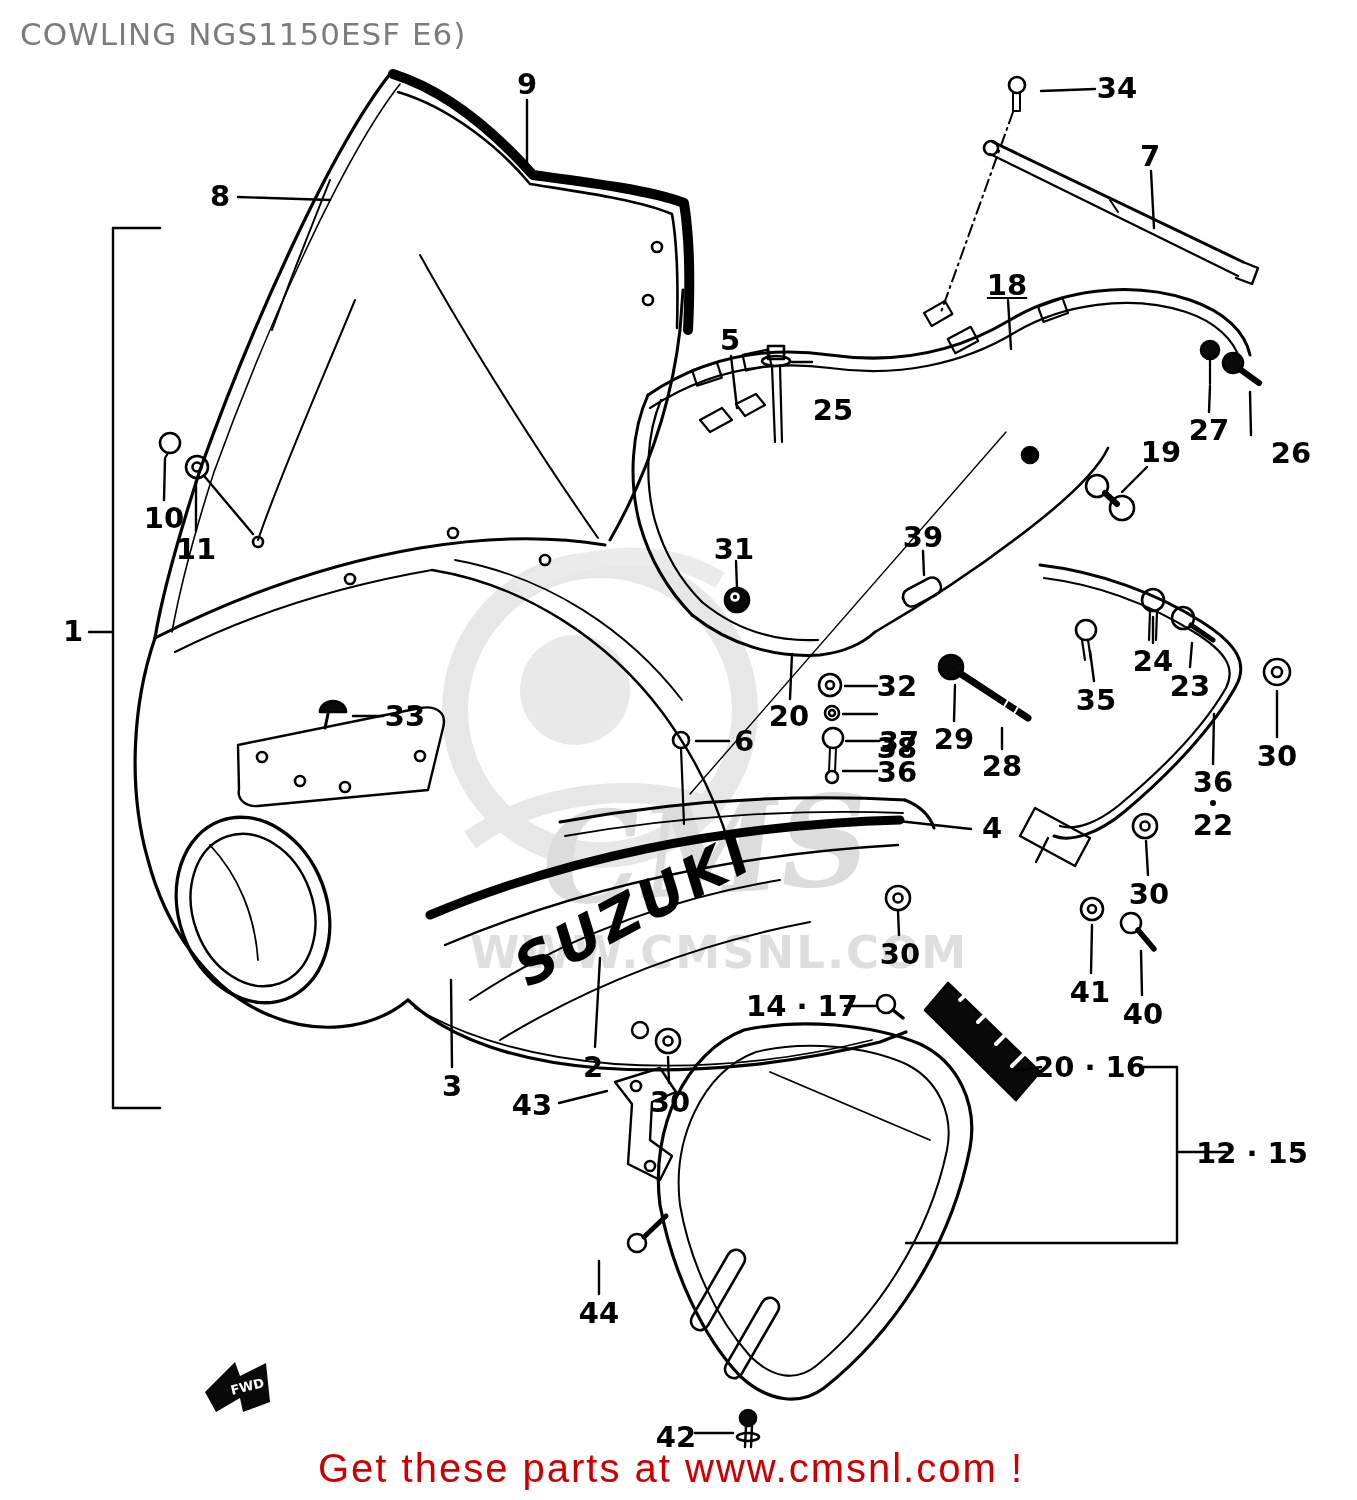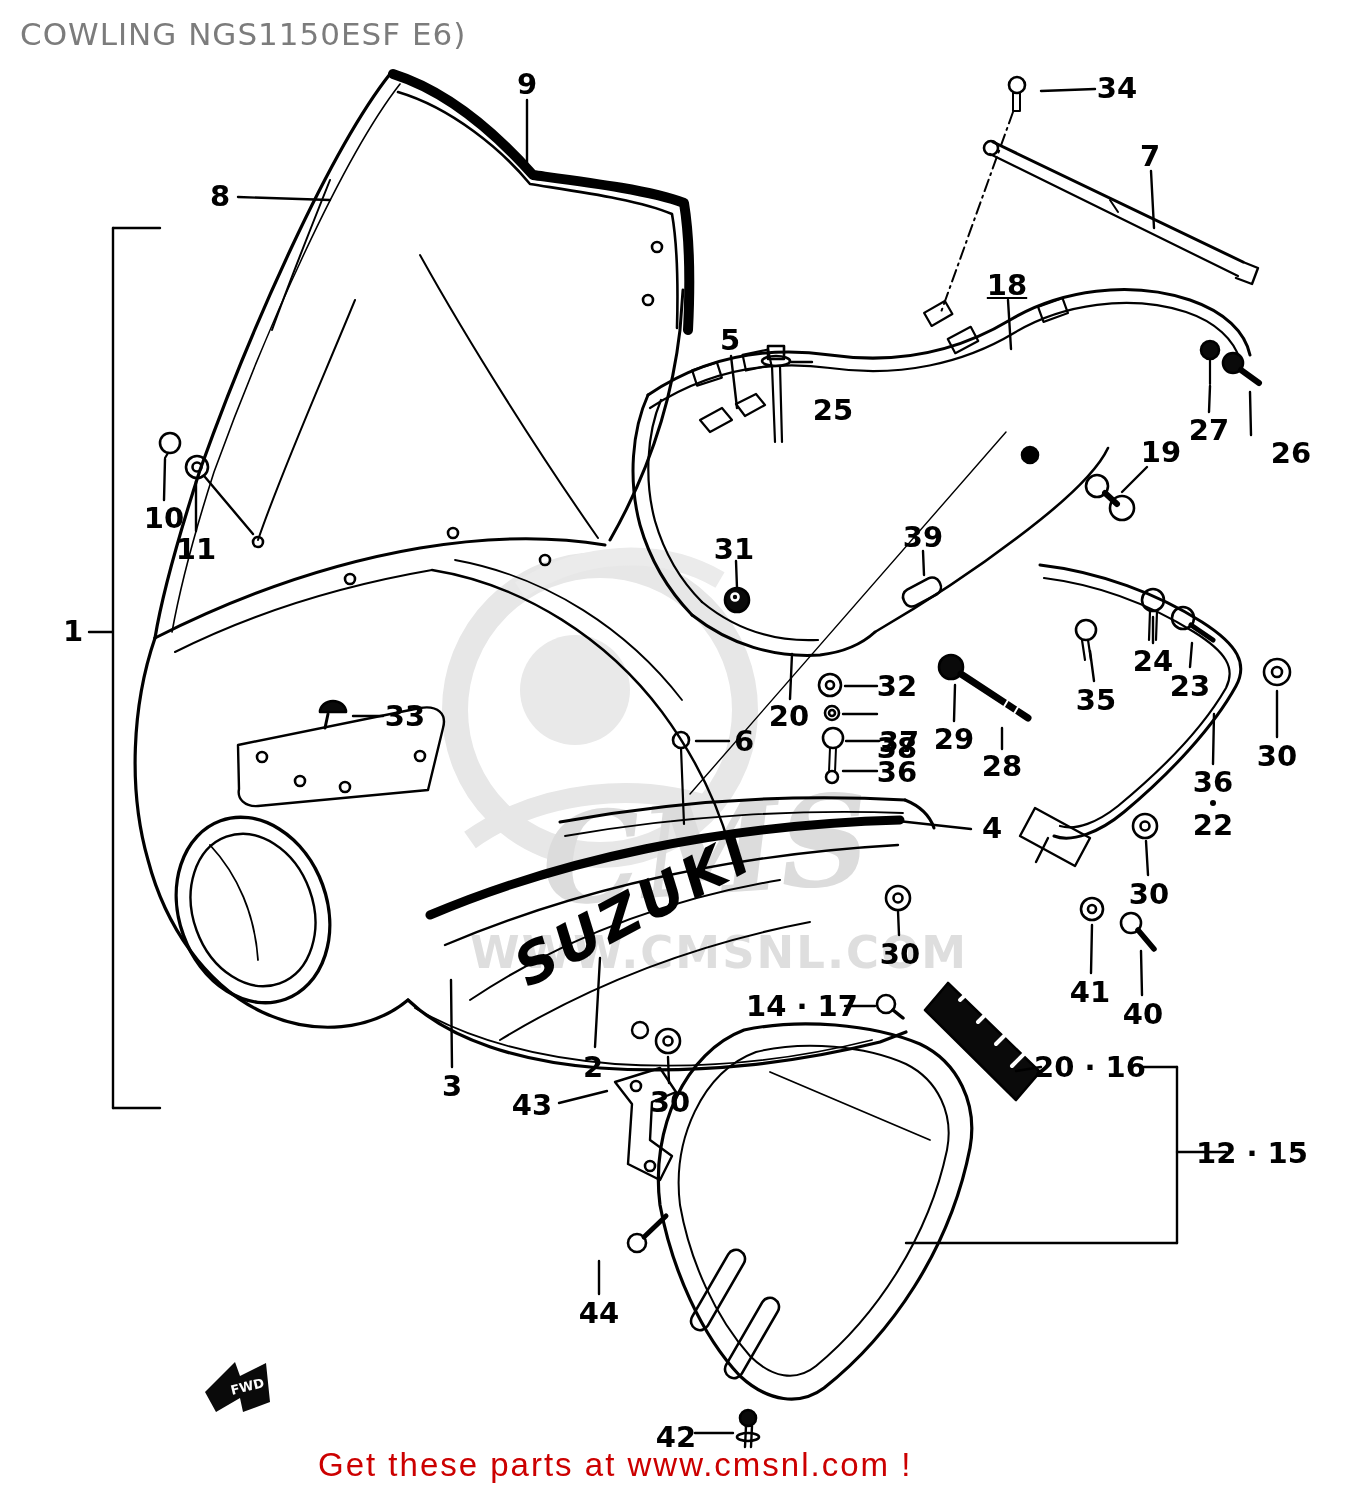--- a/index.html
+++ b/index.html
@@ -1,20 +1,20 @@
 <!DOCTYPE html>
 <html><head>
 <meta charset="utf-8">
 <style>
   html,body{margin:0;padding:0;background:#ffffff;}
   .stage{position:relative;width:1357px;height:1500px;background:#ffffff;overflow:hidden;
          font-family:"DejaVu Sans",sans-serif;}
   .title{position:absolute;left:20px;top:16px;font-size:31px;color:#7c7c7c;
          letter-spacing:1px;white-space:nowrap;font-family:"DejaVu Sans",sans-serif;}
-  .footer{position:absolute;left:318px;top:1446px;font-size:33px;color:#cc0000;
+  .footer{position:absolute;left:318px;top:1446px;font-size:40px;color:#cc0000;
           letter-spacing:2px;white-space:nowrap;font-family:"Liberation Sans",sans-serif;}
   .part-label{position:absolute;transform:translate(-50%,-50%);font-weight:700;
           font-size:29px;color:#000;white-space:nowrap;letter-spacing:0px;
           font-family:"DejaVu Sans",sans-serif;}
   svg.art{position:absolute;left:0;top:0;}
   .wm-url{font-family:"DejaVu Sans",sans-serif;font-weight:700;}
   .wm-logo{font-family:"DejaVu Serif",serif;font-weight:700;font-style:italic;}
   .suzuki{font-family:"DejaVu Sans",sans-serif;font-weight:700;font-style:italic;}
   .fwd{font-family:"DejaVu Sans",sans-serif;font-weight:700;}
 </style>

